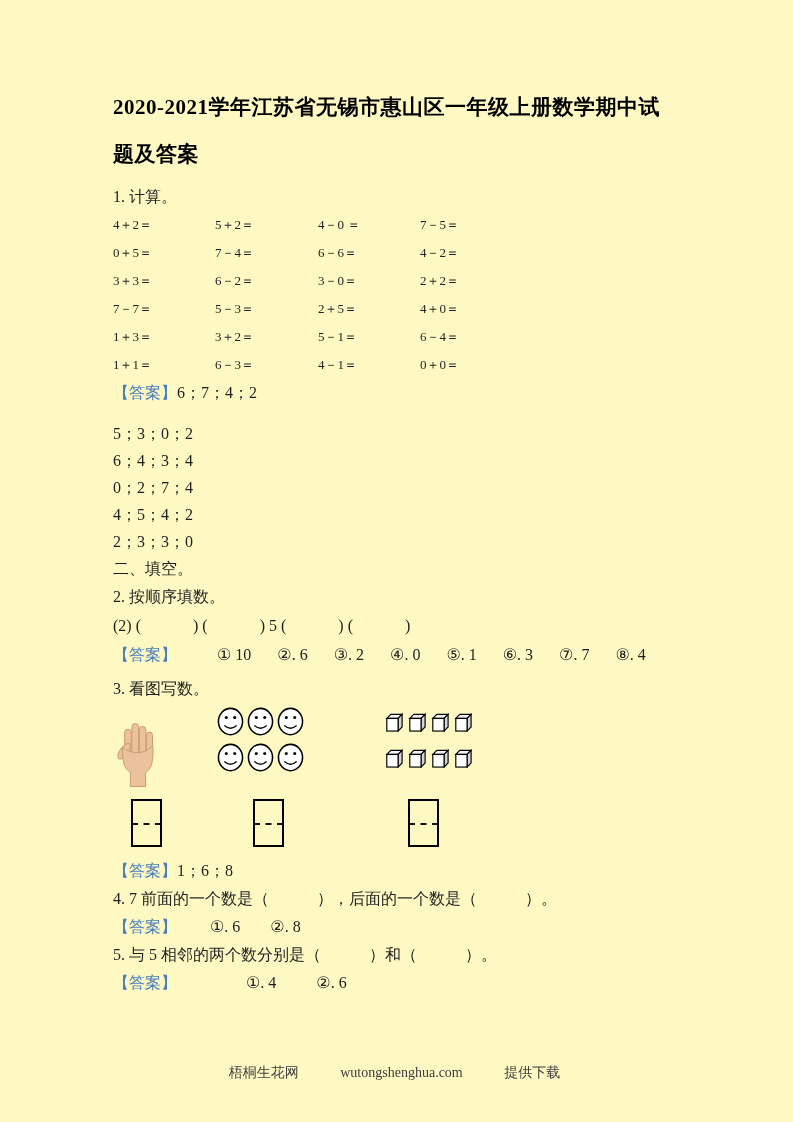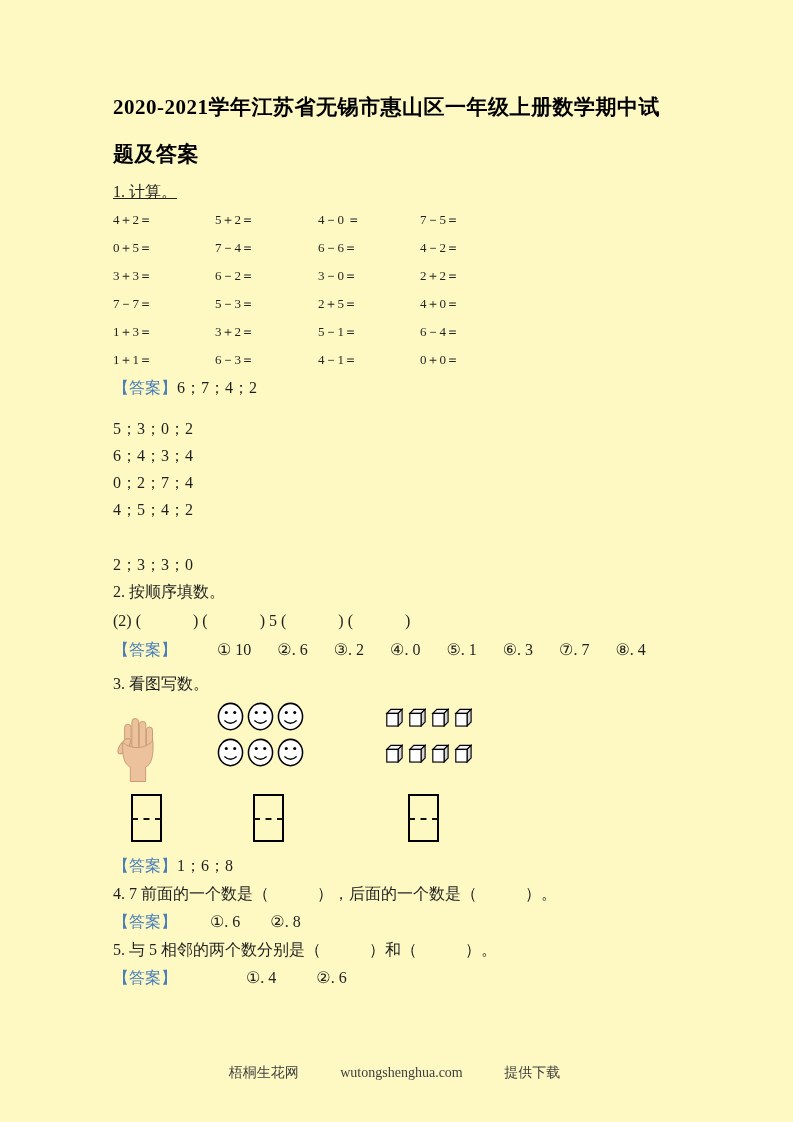--- a/index.html
+++ b/index.html
@@ -54,21 +54,21 @@
 </style>
 </head>
 <body>
 
 <div class="page">
   <div class="content">
 
     <div class="title-line">2020-2021学年江苏省无锡市惠山区一年级上册数学期中试</div>
     <div class="title-line">题及答案</div>
 
-    <div class="line" style="text-decoration:underline;">1. 计算。</div>
+    <div class="line" style="margin-top:5px;">1. 计算。</div>
 
     <div class="calc-grid">
       <span>4＋2＝</span>
       <span>5＋2＝</span>
       <span>4－0 ＝</span>
       <span>7－5＝</span>
       <span>0＋5＝</span>
       <span>7－4＝</span>
       <span>6－6＝</span>
       <span>4－2＝</span>
@@ -90,22 +90,23 @@
       <span>0＋0＝</span>
     </div>
 
     <div class="line" style="line-height:27px;">
       <span class="ans-label">【答案】</span><span>6；7；4；2</span>
     </div>
     <div class="line" style="line-height:27px;margin-top:14px;">5；3；0；2</div>
     <div class="line" style="line-height:27px;">6；4；3；4</div>
     <div class="line" style="line-height:27px;">0；2；7；4</div>
     <div class="line" style="line-height:27px;">4；5；4；2</div>
-    <div class="line" style="line-height:27px;margin-top:28px;">2；3；3；0</div>
-
+    <div class="line" style="line-height:27px;">2；3；3；0</div>
+
+    <div class="line">二、填空。</div>
     <div class="line">2. 按顺序填数。</div>
     <div class="line pre" style="line-height:30px;">(2) (　　　 ) (　　　 ) 5 (　　　 ) (　　　 )</div>
 
     <div class="line ans-row">
       <span class="ans-label" style="margin-right:40px;">【答案】</span>
       <span class="ans-items">
         <span>① 10</span>
         <span>②. 6</span>
         <span>③. 2</span>
         <span>④. 0</span>

